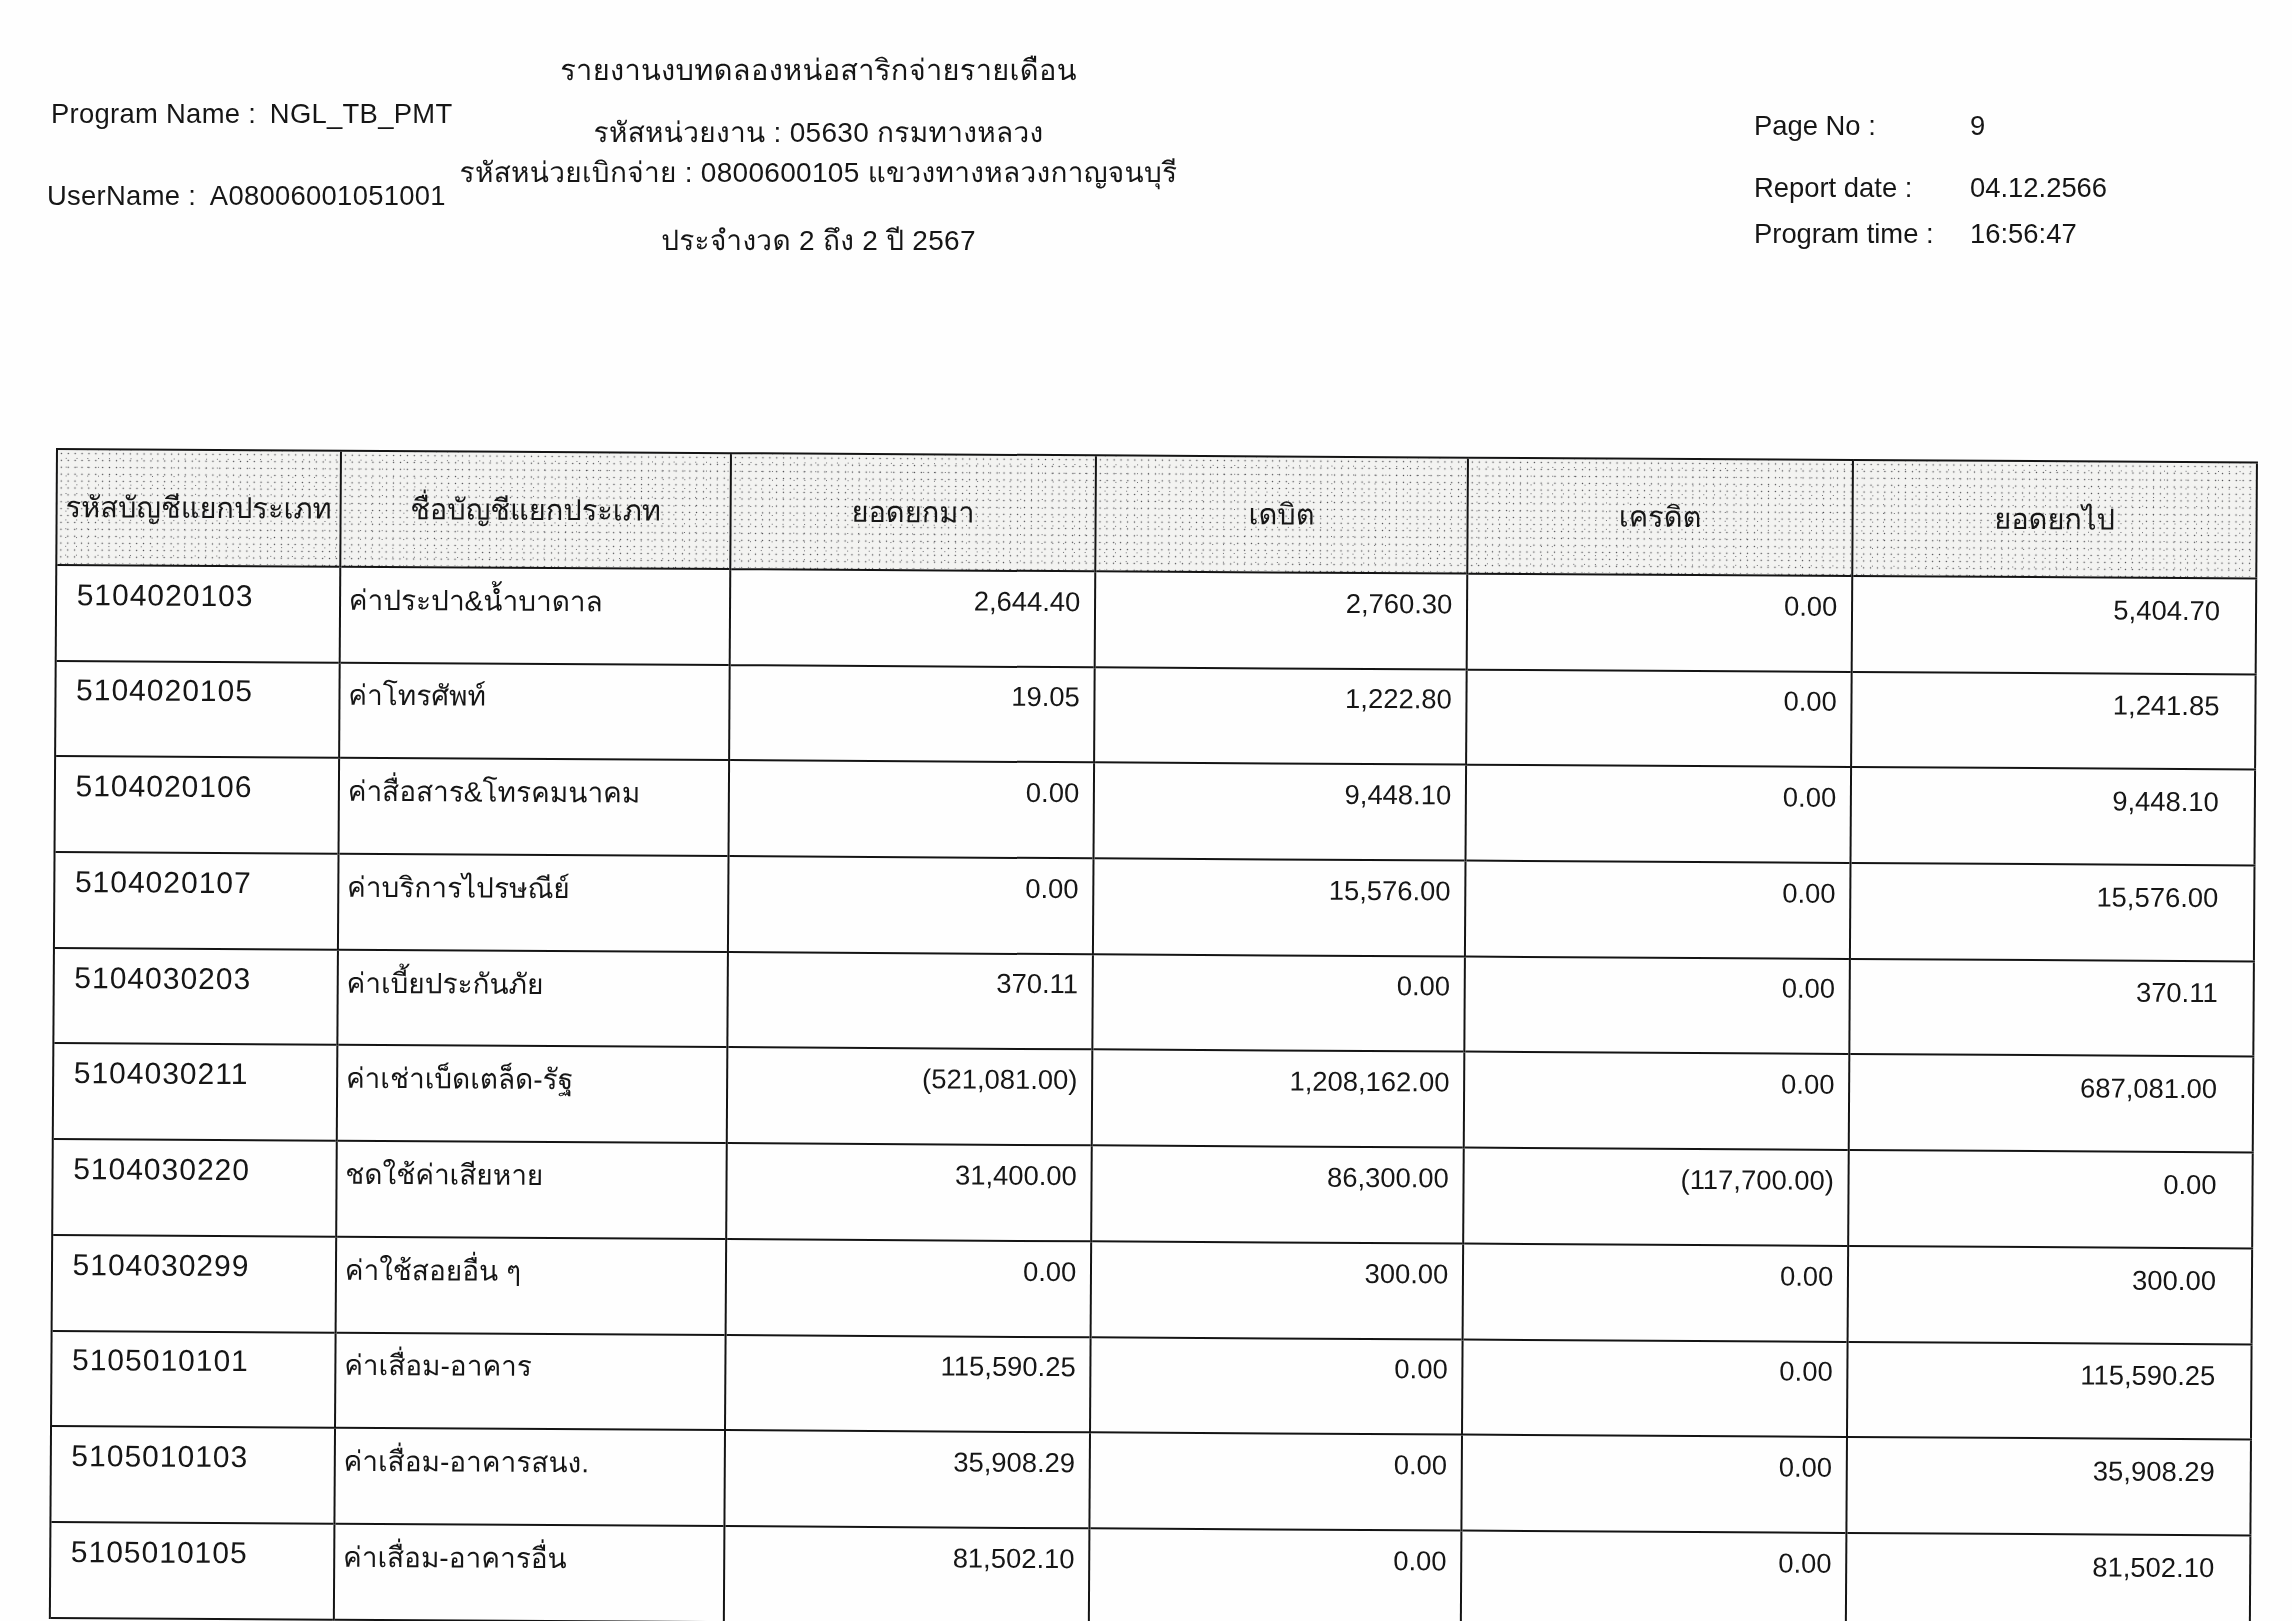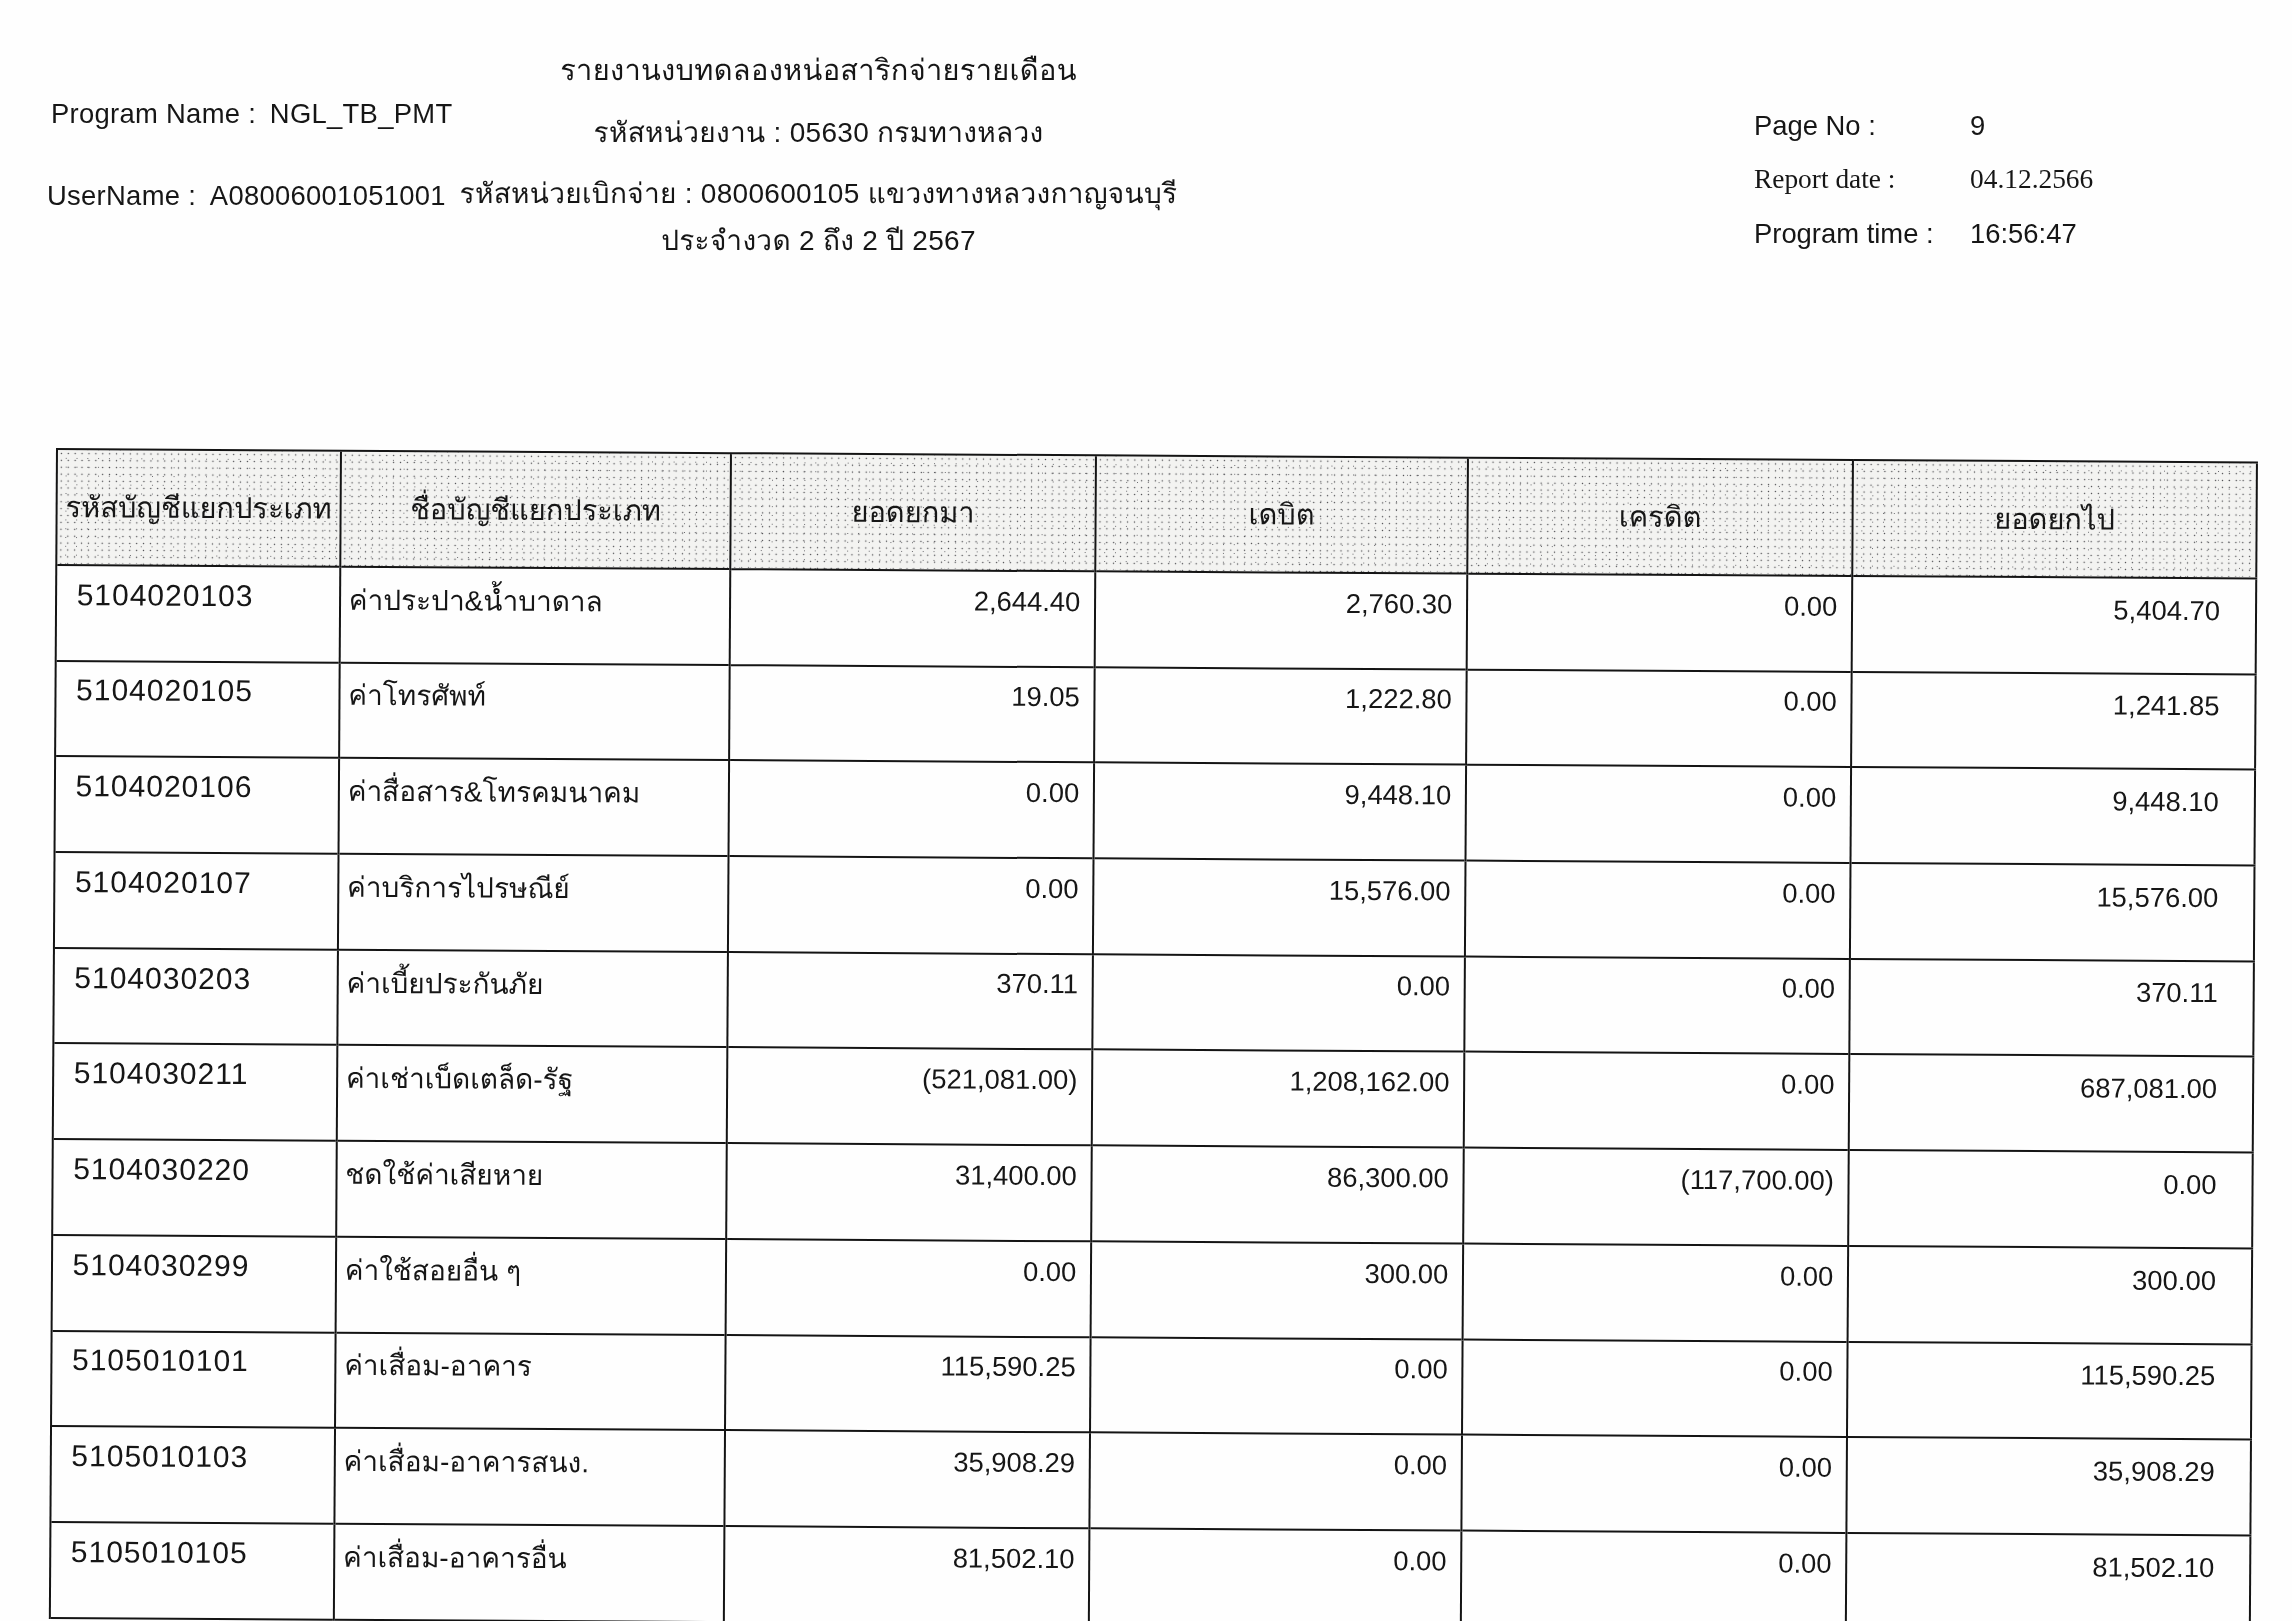--- a/index.html
+++ b/index.html
@@ -13,27 +13,27 @@
   }
   
   .hdr-line{position:absolute;white-space:nowrap;font-size:27.4px;letter-spacing:0.3px;text-align:center;}
   .hdr-line .val{margin-left:13.7px;}
   #program-line{left:51px;top:98px;}
   #username-line{left:47px;top:155px;margin-top:25px;}
   .hdr-center{position:absolute;left:0;top:0;width:1637px;text-align:center;}
   .hdr-center .cline{position:absolute;left:0;width:100%;font-size:28px;letter-spacing:0.3px;}
   #title-line{top:47px;font-size:29px;}
   #agency-line{top:110px;}
-  #disb-line{top:171px;}
+  #disb-line{top:150px;}
   #period-line{top:218px;}
   .hdr-right{position:absolute;left:1754px;top:110px;font-size:27.4px;}
   .hdr-right .rrow{position:absolute;left:0;white-space:nowrap;}
   .hdr-right .rrow .rlabel{display:inline-block;min-width:216px;}
   #pageno-row{top:0;}
-  #repdate-row{top:54px;font-family:Liberation Serif, serif;}
+  #repdate-row{top:62px;}
   #reptime-row{top:108px;}
   
   .table-wrap{
     position:absolute;left:56px;top:448px;
     transform:rotate(0.35deg);
     transform-origin:0 0;
   }
   table{
     border-collapse:collapse;
     table-layout:fixed;

